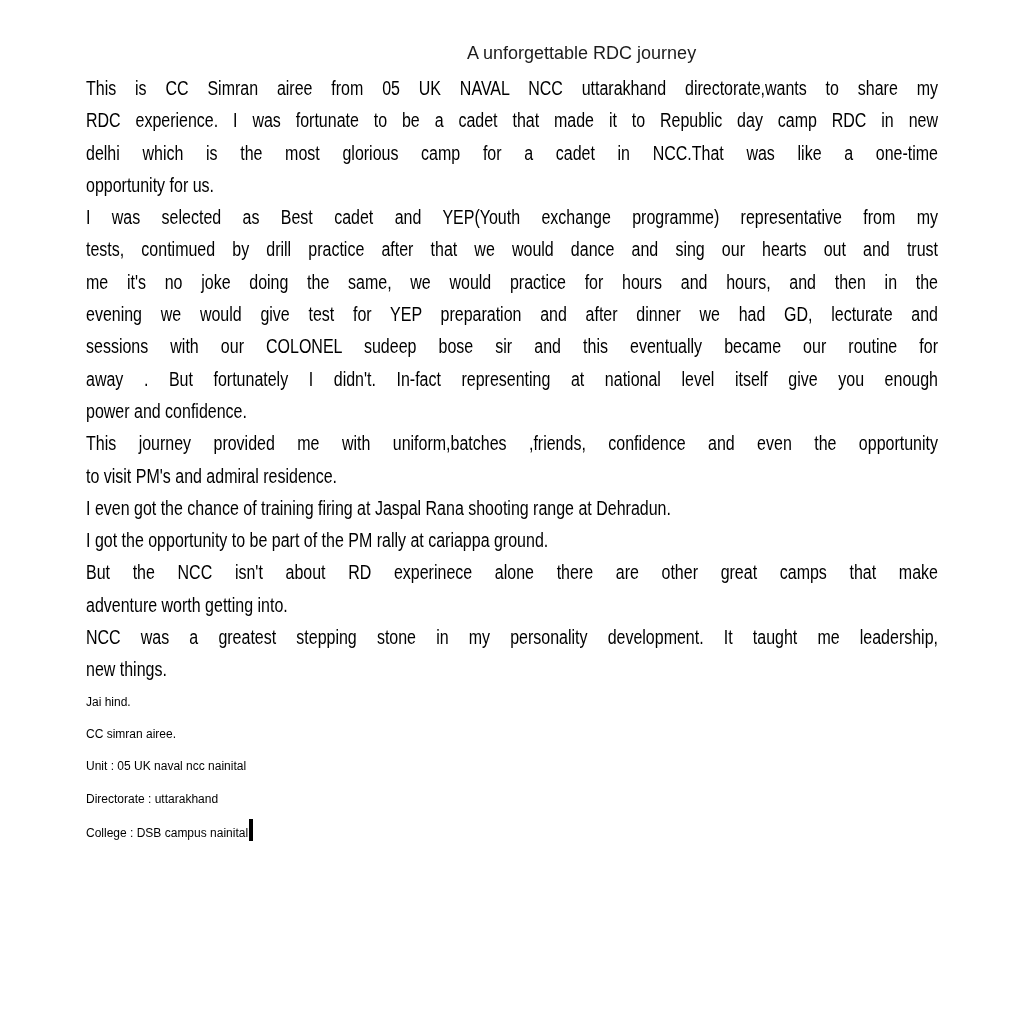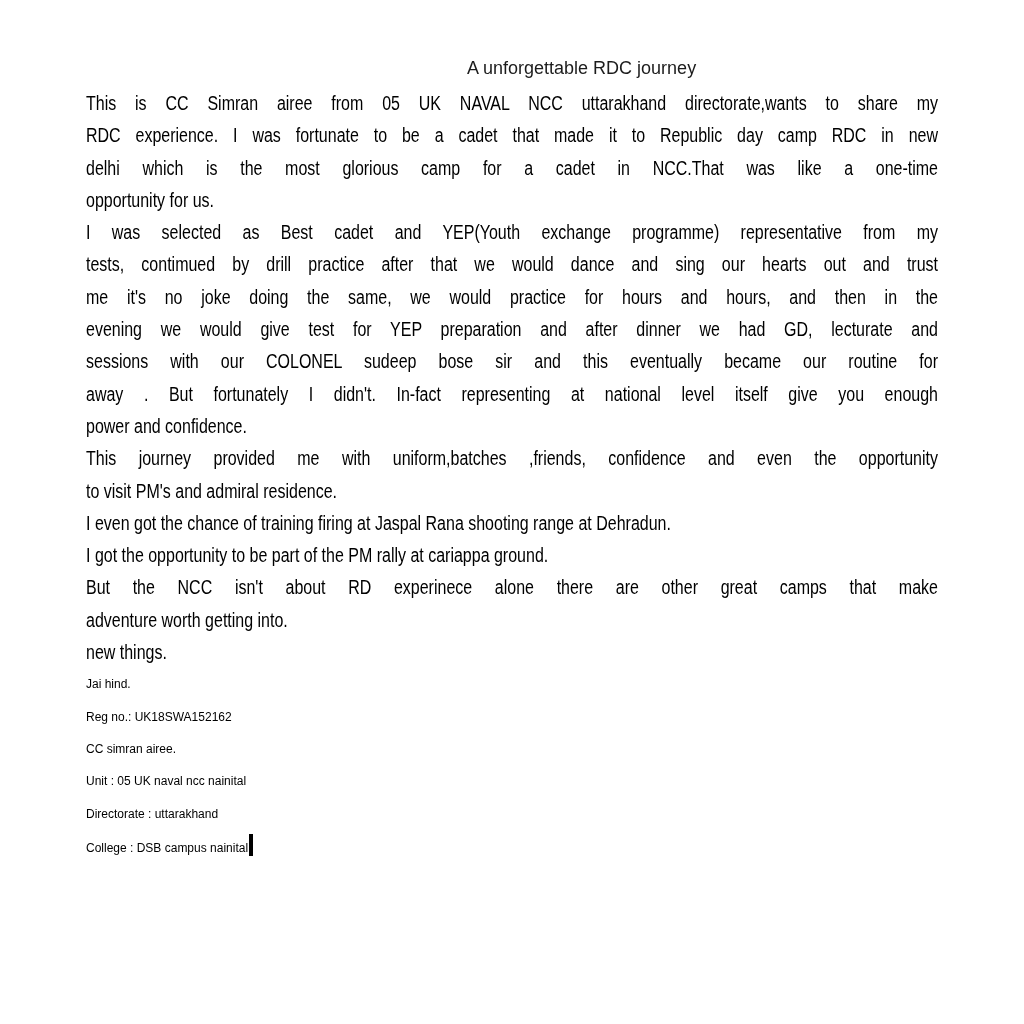--- a/index.html
+++ b/index.html
@@ -1,17 +1,17 @@
 <!DOCTYPE html>
 <html><head>
 <meta charset="utf-8">
 <style>
   html, body { margin: 0; padding: 0; background: #ffffff; }
   body { width: 1024px; height: 1024px; position: relative; overflow: hidden; color: #1a1a1a; }
-  .page { position: absolute; left: 0; top: 15px; width: 1024px; height: 820px; background: #fff; }
+  .page { position: absolute; left: 0; top: 0; width: 1024px; height: 820px; background: #fff; }
   .title {
     position: absolute; left: 467px; top: 43px;
     font-family: "Liberation Sans", sans-serif; font-size: 18px; color: #1c1c1c;
     white-space: nowrap;
   }
   .body-block { position: absolute; left: 86px; top: 76px; width: 852px; }
   .line {
     height: 32.3px; line-height: 25px;
     font-family: "Liberation Sans", sans-serif;
     font-size: 19.5px; color: #000000;
@@ -79,25 +79,27 @@
         <div class="line">
           <span class="condwrap">I got the opportunity to be part of the PM rally at cariappa ground.</span>
         </div>
         <div class="line">
           <span class="condwrap j">But the NCC isn't about RD experinece alone there are other great camps that make</span>
         </div>
         <div class="line">
           <span class="condwrap">adventure worth getting into.</span>
         </div>
         <div class="line">
+          <span class="condwrap j">NCC was a greatest stepping stone in my personality development. It taught me leadership,</span>
+        </div>
+        <div class="line">
           <span class="condwrap">new things.</span>
         </div>
       </div>
     <div id="footer-lines" class="footer">
         <div class="line"><span class="plain">Jai hind.</span></div>
-        <div class="line"><span class="plain">Reg no.: UK18SWA152162</span></div>
         <div class="line"><span class="plain">CC simran airee.</span></div>
         <div class="line"><span class="plain">Unit : 05 UK naval ncc nainital</span></div>
         <div class="line"><span class="plain">Directorate : uttarakhand</span></div>
         <div class="line"><span class="plain">College : DSB campus nainital</span><span class="cursor"></span></div>
       </div>
   </div>
 </div>
 
 </body></html>

